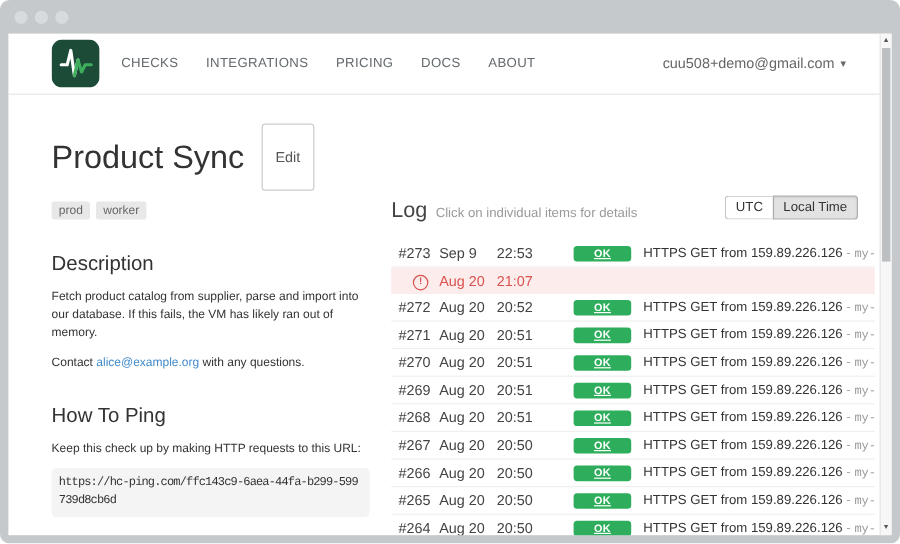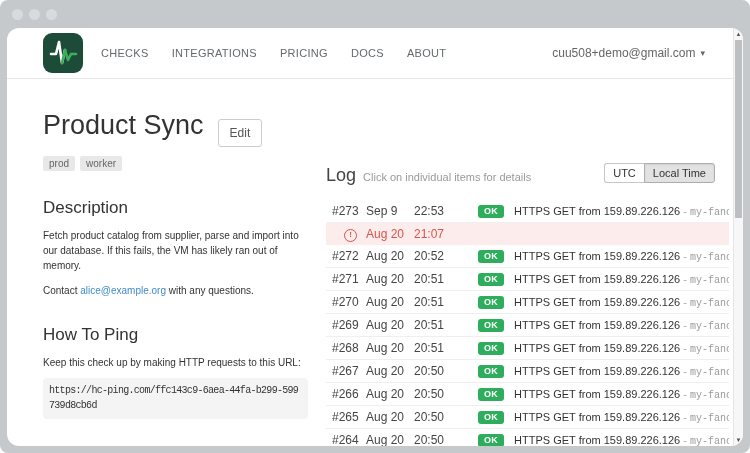--- a/index.html
+++ b/index.html
@@ -1,38 +1,38 @@
 <!DOCTYPE html>
 <html style="--frame-gray: #c5c9cc; --brand-green: #1c4c38; --ok-green: #2eae5d; --alert-red: #d9534f; --alert-bg: #fdecec; --link-blue: #428bca;"><head>
 <meta charset="utf-8">
 <style>
   html,body{margin:0;padding:0;background:#fff;}
   body{width:750px;height:453px;position:relative;font-family:"Liberation Sans",sans-serif;-webkit-font-smoothing:antialiased;}
   .window{position:absolute;inset:0;background:var(--frame-gray,#c5c9cc);border-radius:8px;overflow:hidden;}
   .titlebar{height:28px;display:flex;align-items:center;padding-left:12px;}
   .dot{width:11px;height:11px;border-radius:50%;background:#d8dbdd;margin-right:6px;display:inline-block;}
-  .content{position:absolute;left:7px;right:7px;top:28px;bottom:7px;background:#fff;overflow:hidden;border-radius:12px;}
+  .content{position:absolute;left:7px;right:7px;top:28px;bottom:7px;background:#fff;overflow:hidden;}
 
   
   .navbar{height:50px;border-bottom:1px solid #e7e7e7;display:flex;align-items:center;padding:0 24px 0 36px;}
   .logo{width:40px;height:40px;display:inline-block;margin-right:18px;flex:0 0 auto;}
   .nav-links{display:flex;align-items:center;gap:23px;flex:1;}
   .nav-link{font-size:11px;color:#63696d;letter-spacing:.3px;cursor:pointer;}
   .account{font-size:12px;color:#666;display:flex;align-items:center;gap:5px;cursor:pointer;margin-right:14px;justify-content:flex-end;}
   .caret{font-size:9px;color:#666;}
 
   
   .main{display:flex;padding:24px 14px 0 36px;}
   .left-col{width:265px;flex:0 0 auto;margin-right:18px;}
   .right-col{flex:1;min-width:0;margin-top:62px;}
 
   
   .title-row{display:flex;align-items:center;gap:14px;}
   h1{font-size:27px;font-weight:400;color:#333;margin:0;line-height:32px;}
-  .btn{background:#fff;border:1px solid #ccc;border-radius:3px;color:#555;font-size:12px;padding:6px 11px;font-family:inherit;cursor:pointer;margin-top:16px;}
+  .btn{background:#fff;border:1px solid #ccc;border-radius:3px;color:#555;font-size:12px;padding:20px 11px;font-family:inherit;cursor:pointer;}
   .tags{margin-top:6px;}
   .tag{display:inline-block;background:#e8e8e8;color:#666;font-size:10px;padding:2px 6px;border-radius:2px;margin-right:5px;}
   h2{font-size:17px;font-weight:400;color:#333;margin:27px 0 0 0;}
   .body{font-size:10px;color:#333;line-height:1.5;margin:10px 0 0 0;}
   .link{color:var(--link-blue,#428bca);text-decoration:none;cursor:pointer;}
   .code{background:#f4f4f4;border-radius:4px;margin-top:8px;padding:6px 6px;font-family:"Liberation Mono",monospace;font-size:10px;letter-spacing:-0.7px;color:#333;line-height:1.45;word-break:break-all;}
 
   
   .log-header{position:relative;padding-right:120px;}
   .log-h{display:inline;font-size:18px;margin:0;color:#444;}
@@ -43,21 +43,21 @@
   .tz-btn:last-child{border-radius:0 3px 3px 0;}
   .tz-btn.active{background:#e2e2e2;border-color:#adadad;box-shadow:inset 0 1px 2px rgba(0,0,0,.08);}
 
   .log-table{margin-top:14px;}
   .log-row{height:22px;display:flex;align-items:center;border-bottom:1px solid #efefef;cursor:pointer;font-size:12px;color:#444;}
   .log-row.alert{background:var(--alert-bg,#fdecec);color:var(--alert-red,#d9534f);border-bottom:none;}
   .c-num{width:34px;padding-left:6px;flex:0 0 auto;}
   .c-date{width:48px;flex:0 0 auto;}
   .c-time{width:40px;flex:0 0 auto;}
   .c-spacer{width:24px;flex:0 0 auto;}
-  .ok-badge{background:var(--ok-green,#2eae5d);color:#fff;font-size:9px;font-weight:bold;padding:2px 6px;border-radius:3px;line-height:1;flex:0 0 auto;letter-spacing:.3px;}
+  .ok-badge{background:var(--ok-green,#2eae5d);color:#fff;font-size:9px;font-weight:bold;padding:2px 17px;border-radius:3px;line-height:1;flex:0 0 auto;letter-spacing:.3px;text-decoration:underline;}
   .c-msg{margin-left:10px;white-space:nowrap;overflow:hidden;font-size:11px;color:#333;flex:1;min-width:0;}
   .log-row.alert .c-msg{color:var(--alert-red,#d9534f);margin-left:8px;}
   .msg-sep{color:#aaa;}
   .msg-ua{font-family:"Liberation Mono",monospace;font-size:10px;color:#9a9a9a;}
   .alert-icon{display:inline-flex;align-items:center;justify-content:center;width:11px;height:11px;border:1px solid currentColor;border-radius:50%;font-size:8px;font-weight:bold;line-height:1;margin-left:12px;}
 
   
   .scrollbar{position:absolute;top:0;right:0;bottom:0;width:9px;background:#f7f7f7;border-left:1px solid #e5e5e5;}
   .sb-arrow{position:absolute;left:0;right:0;text-align:center;font-size:6px;color:#555;height:12px;line-height:12px;}
   .sb-arrow.up{top:0;}

